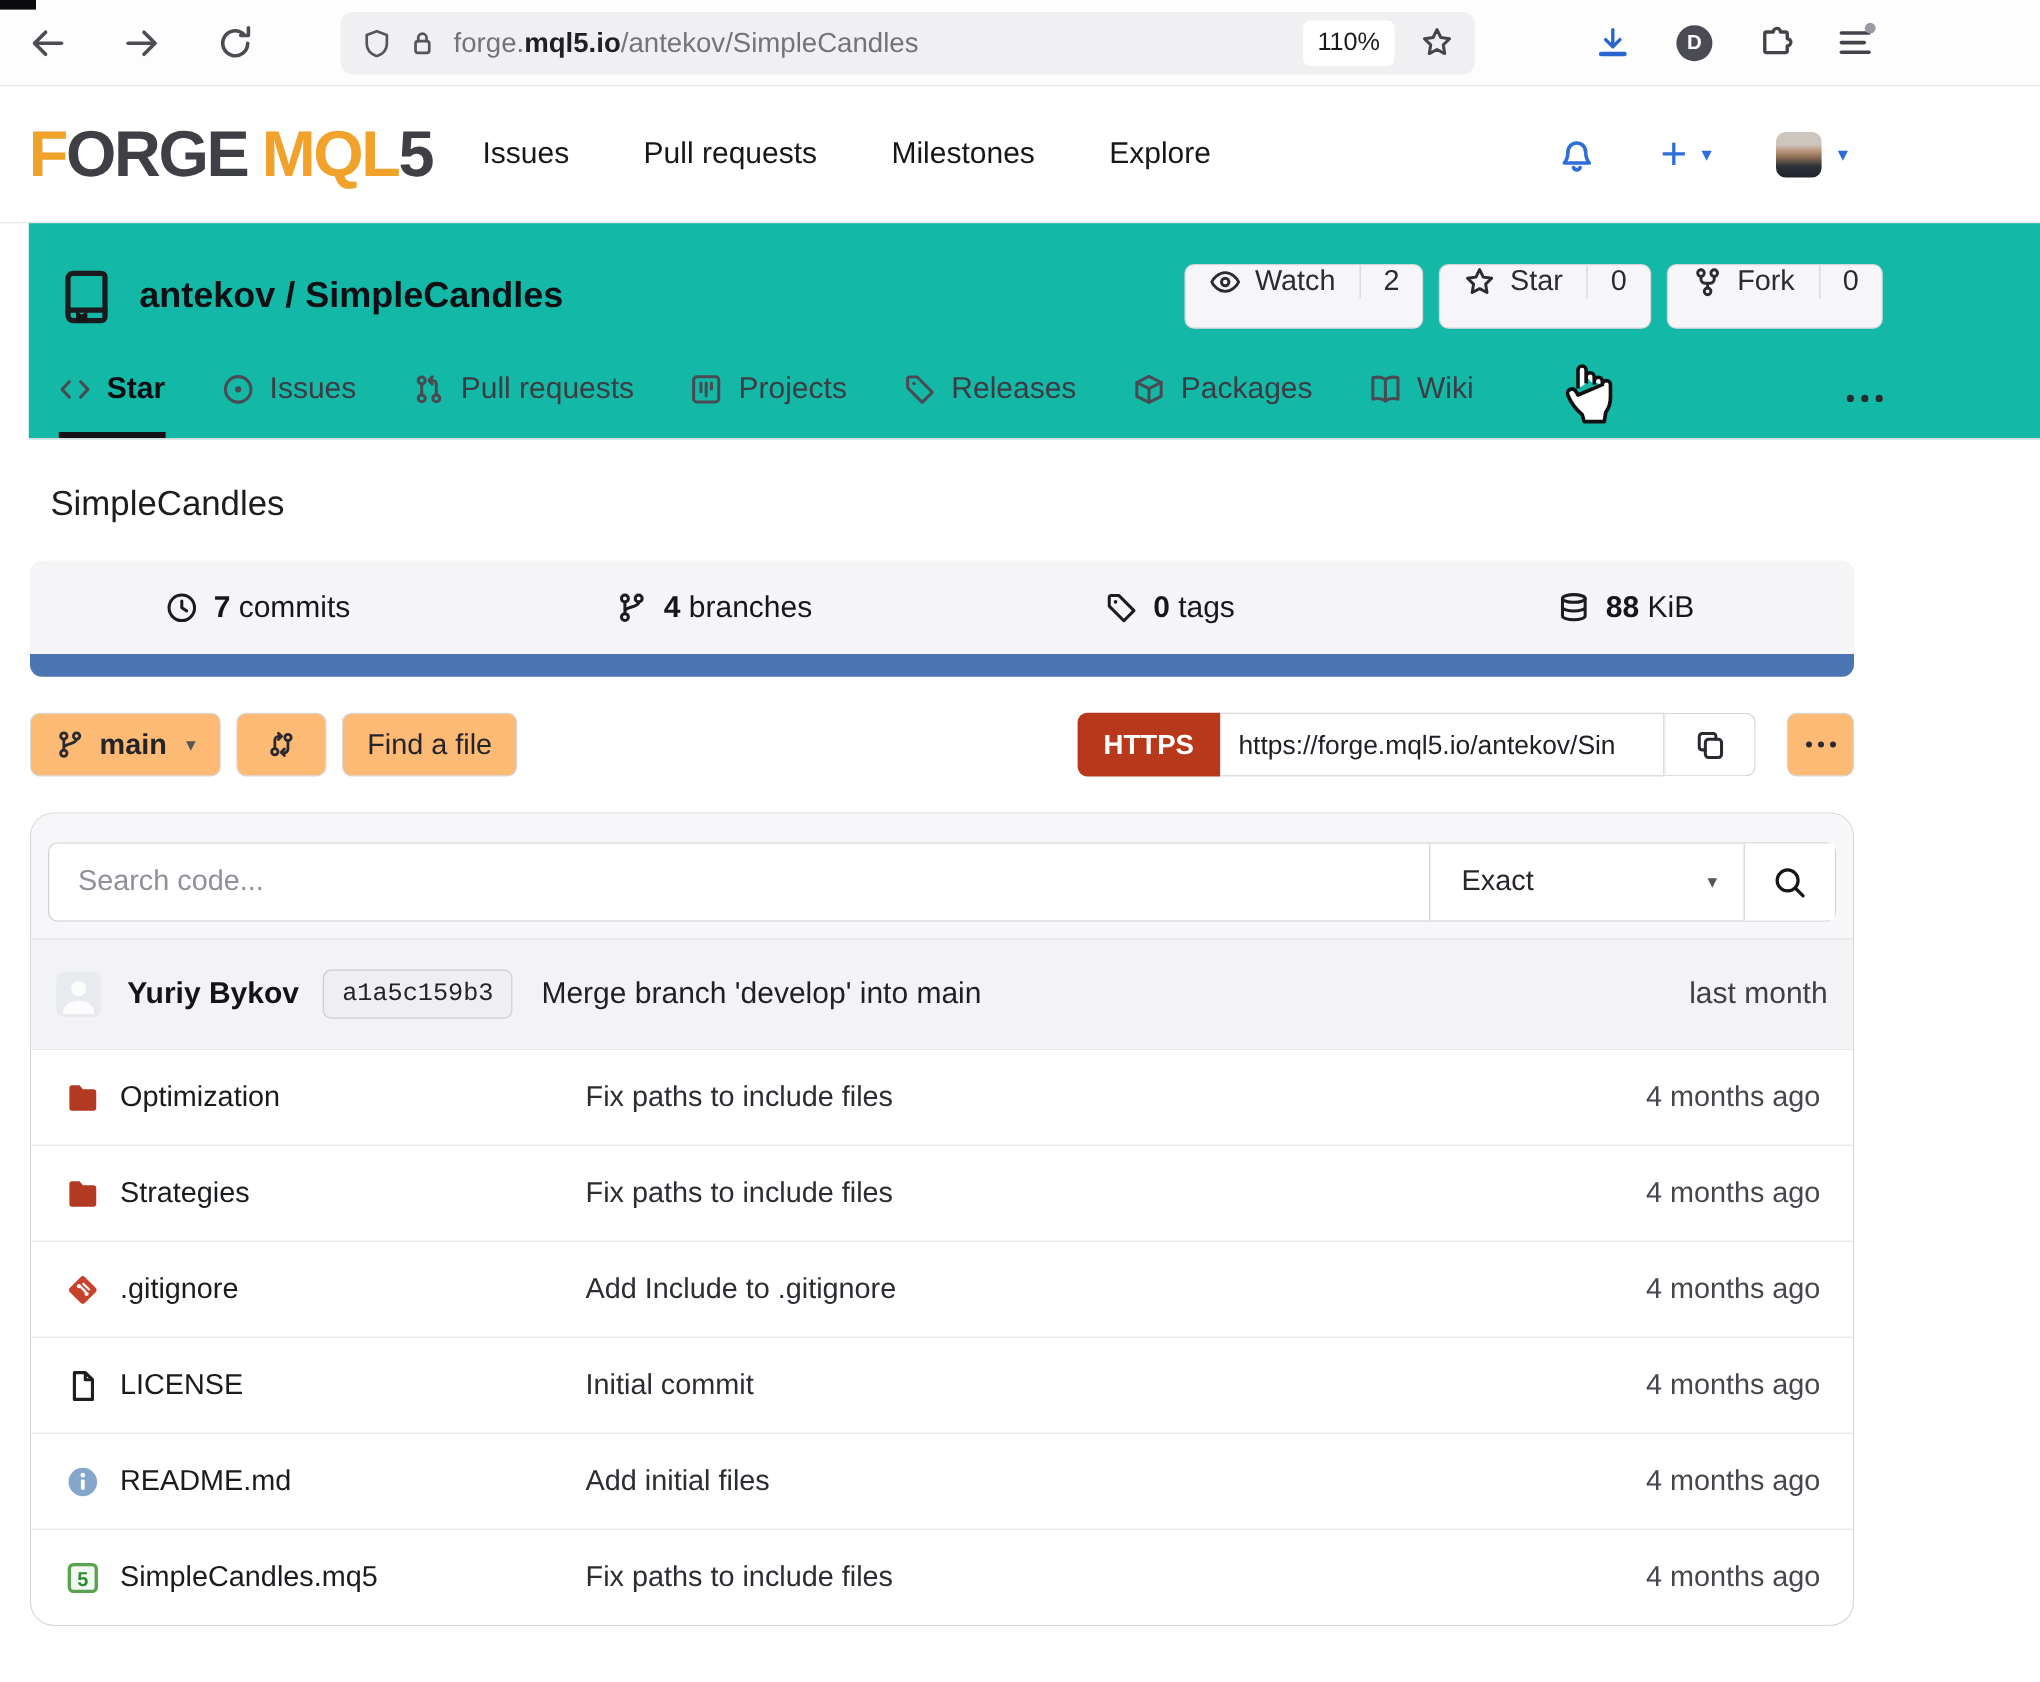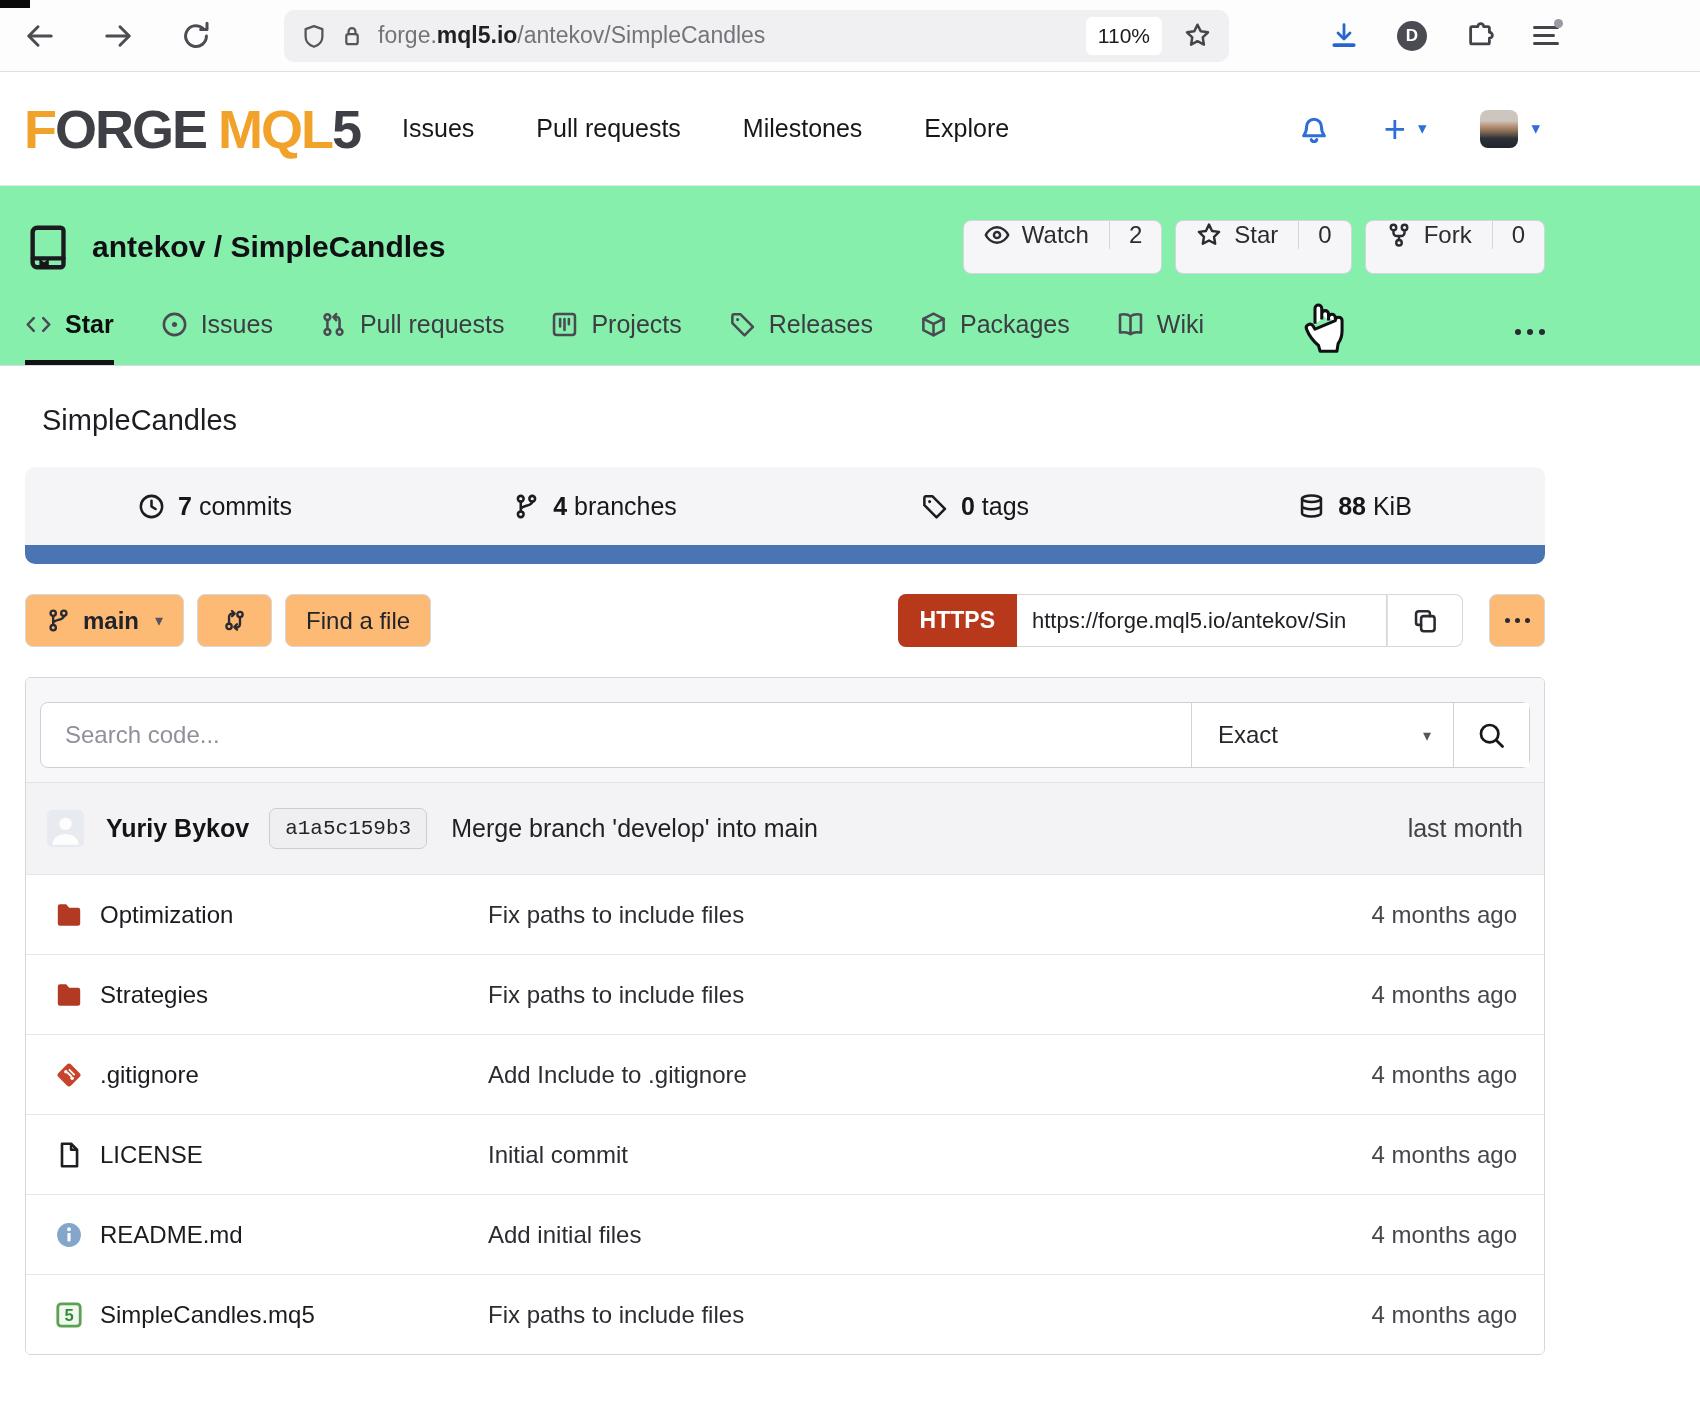--- a/index.html
+++ b/index.html
@@ -44,21 +44,21 @@
   .header-right{ margin-left:auto; display:flex; align-items:center; gap:54px; }
   .bell-ic{ width:32px; height:32px; color:#2d6fd6; cursor:pointer; }
   .plus-group{ display:flex; align-items:center; gap:12px; color:#2d6fd6; cursor:pointer; }
   .plus-sign{ font-size:38px; font-weight:400; line-height:1; }
   .caret{ font-size:17px; color:#2d6fd6; }
   .avatar-group{ display:flex; align-items:center; gap:13px; cursor:pointer; }
   .avatar{ width:38px; height:38px; border-radius:8px;
     background:linear-gradient(180deg,#cdc6bf 0%,#cdc6bf 28%,#b9947a 42%,#8c7054 55%,#2c313a 75%,#20242b 100%); }
 
   
-  .repo-header{ background:#86efac; border-bottom:1px solid #dadade; }
+  .repo-header{ background:#14b8a6; border-bottom:1px solid #dadade;margin-left:24px; }
   .content{ width:1520px; margin-left:25px; }
   .title-row{ padding-top:28px; display:flex; align-items:center; height:94px; }
   .repo-ic{ width:47px; height:47px; }
   .repo-title{ margin-left:20px; font-size:30px; font-weight:600; color:#101014; }
   .repo-actions{ margin-left:auto; display:flex; gap:13px; }
   .split-btn{ display:flex; align-items:flex-start; height:54px; border:1px solid #d5d5da; border-radius:8px;
     background:#f6f6f8; overflow:hidden; font-size:24px; color:#2b2b31; cursor:pointer; }
   .split-main{ display:flex; align-items:center; gap:12px; padding:0 20px; }
   .split-count{ display:flex; align-items:center; padding:0 19px; border-left:1px solid #d5d5da; }
   .act-ic{ width:26px; height:26px; color:#2b2b31; }
@@ -92,21 +92,21 @@
     display:flex; align-items:center; border-radius:8px 0 0 8px; cursor:pointer; }
   .clone-input{ width:370px; border:1px solid #d6d6db; border-left:0; font-size:22px; padding:0 15px;
     color:#202026; font-family:"Liberation Sans",sans-serif; outline:none; background:#fff; }
   .copy-btn{ width:76px; background:#fff; border:1px solid #d6d6db; border-left:1px solid #e2e2e6;
     border-radius:0 8px 8px 0; display:flex; align-items:center; justify-content:center; cursor:pointer; }
   .copy-ic{ width:27px; height:27px; color:#2a2a30; }
   .kebab-btn{ width:56px; justify-content:center; padding:0; margin-left:13px; gap:5px; }
   .kebab-btn i{ width:5px; height:5px; }
 
   
-  .card{ margin-top:30px; border:1px solid #d5d5da; border-radius:6px; overflow:hidden; }
+  .card{ margin-top:30px; border:1px solid #d5d5da; border-radius:20px; overflow:hidden; }
   .search-row{ background:#f7f7f9; padding:24px 14px 14px; }
   .search-box{ height:66px; background:#fff; border:1px solid #cfcfd5; border-radius:8px;
     display:flex; align-items:center; }
   .search-input{ flex:1; height:100%; border:none; outline:none; font-size:24px; padding:0 24px;
     color:#202026; font-family:"Liberation Sans",sans-serif; background:transparent; }
   .search-input::placeholder{ color:#90909a; }
   .exact-select{ width:262px; height:100%; border-left:1px solid #d2d2d8; display:flex; align-items:center;
     padding:0 22px 0 26px; font-size:24px; color:#26262c; cursor:pointer; }
   .exact-select .btn-caret{ margin-left:auto; }
   .search-btn{ width:76px; height:100%; border-left:1px solid #d2d2d8; display:flex; align-items:center;

